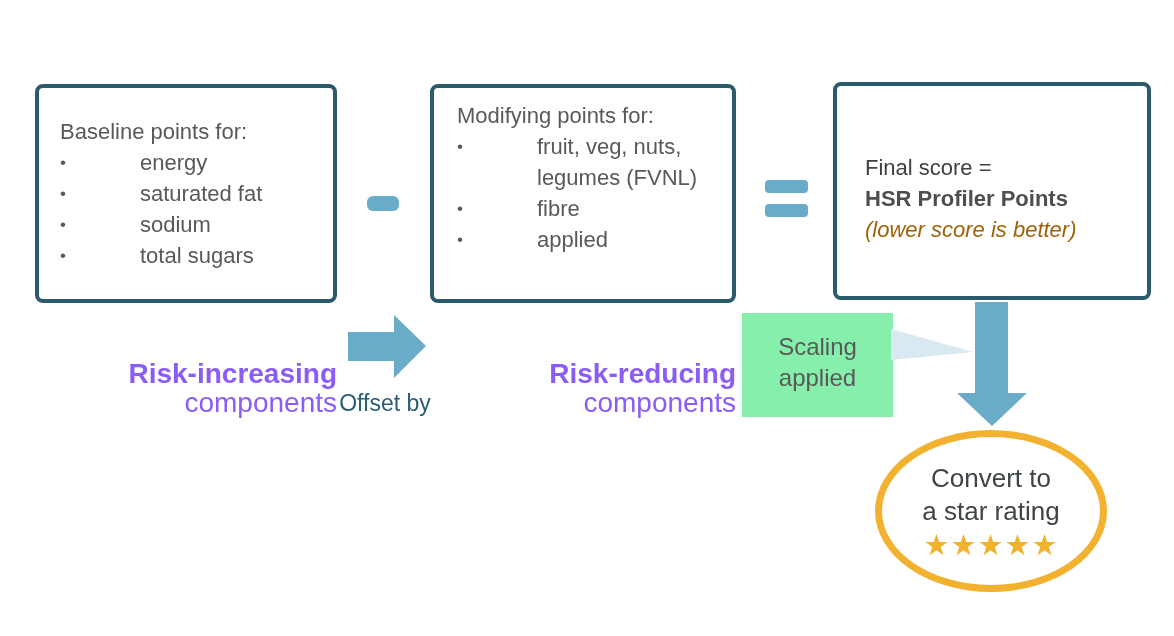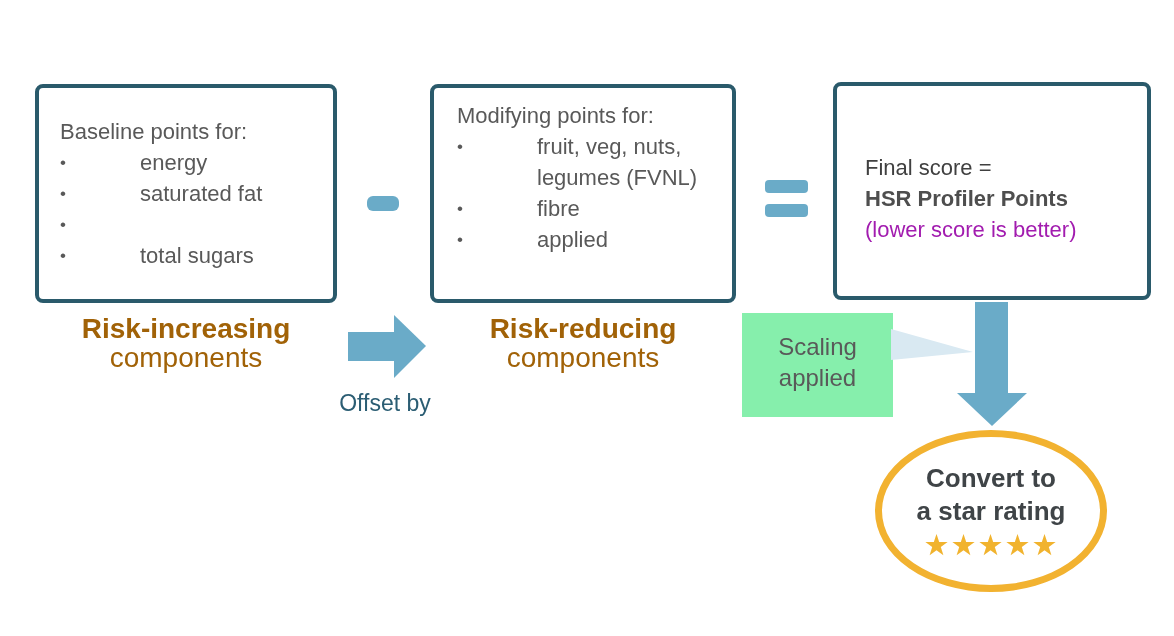--- a/index.html
+++ b/index.html
@@ -22,26 +22,26 @@
   .box-title { margin:0; }
   ul.bullets { list-style:none; margin:0; padding:0; }
   ul.bullets li { display:flex; }
   ul.bullets .bullet {
     flex:0 0 80px; font-size:17px; line-height:31px; padding-left:0px; color:#595959;
   }
   ul.bullets .item-text { flex:1 1 auto; }
 
   #box-final .fs-line1 { color:#404040; }
   #box-final .fs-line2 { color:#4e4e4e; font-weight:700; }
-  #box-final .fs-line3 { color:#a21caf; }
+  #box-final .fs-line3 { color:#a16207; font-style:italic; }
 
   
   .box-label {
-    position:absolute; text-align:center; color:#a16207;
-    font-size:28px; line-height:29px;
+    position:absolute; text-align:right; color:#8b5cf6;
+    font-size:28px; line-height:29px;margin-top:45px;
   }
   #label-risk-increasing { left:35px;  top:314px; width:302px; }
   #label-risk-reducing   { left:430px; top:314px; width:306px; }
   .box-label .lbl-bold { font-weight:700; }
 
   
   .minus-bar {
     position:absolute; left:367px; top:196px; width:32px; height:15px;
     background:#6aabc8; border-radius:6px;
   }
@@ -70,21 +70,21 @@
   
   #arrow-down { position:absolute; left:955px; top:302px; }
 
   
   #star-ellipse {
     position:absolute; left:875px; top:430px; width:232px; height:162px;
     border:7px solid #f2b230; border-radius:50%; background:#ffffff;
     box-sizing:border-box; display:flex; flex-direction:column;
     align-items:center; justify-content:center; text-align:center;
   }
-  #star-ellipse .se-line { color:#3f4447; font-weight:700; font-size:26px; line-height:33px; }
+  #star-ellipse .se-line { color:#3f4447; font-weight:400; font-size:26px; line-height:33px; }
   #star-ellipse .se-stars {
     color:#f1b32e; font-size:29px; line-height:30px; letter-spacing:1px; margin-top:2px;
   }
 </style>
 </head>
 <body>
 
 <div class="canvas">
 
   <div class="rbox" id="box-baseline">
@@ -93,20 +93,21 @@
       <li>
         <span class="bullet">•</span>
         <span class="item-text">energy</span>
       </li>
       <li>
         <span class="bullet">•</span>
         <span class="item-text">saturated fat</span>
       </li>
       <li>
         <span class="bullet">•</span>
+        <span class="item-text">sodium</span>
       </li>
       <li>
         <span class="bullet">•</span>
         <span class="item-text">total sugars</span>
       </li>
     </ul>
   </div>
 
   <div class="minus-bar"></div>
 

